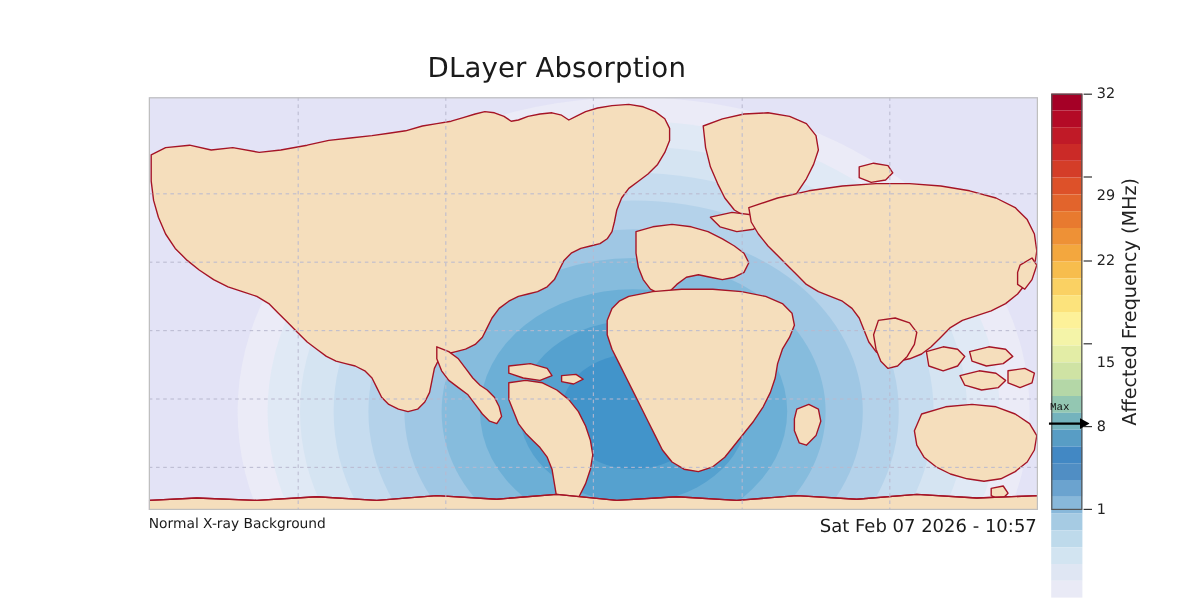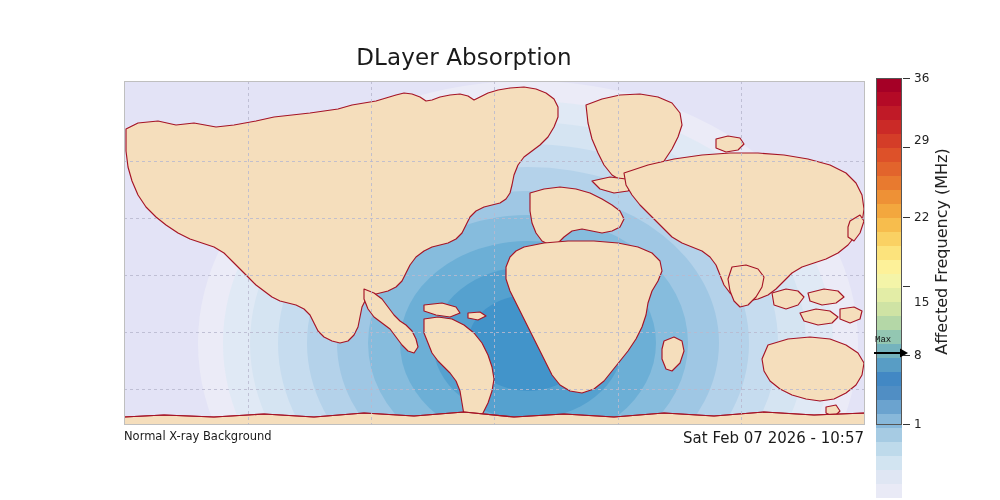--- a/index.html
+++ b/index.html
@@ -241,22 +241,22 @@
       </svg>
     </div>
 
     <div class="cb-tick" style="top:0px"></div>
     <div class="cb-tick" style="top:69px"></div>
     <div class="cb-tick" style="top:139px"></div>
     <div class="cb-tick" style="top:208px"></div>
     <div class="cb-tick" style="top:277px"></div>
     <div class="cb-tick" style="top:346px"></div>
 
-    <div class="cb-lbl" style="top:0px">36</div>
-    <div class="cb-lbl" style="top:62px">29</div>
+    <div class="cb-lbl" style="top:0px">32</div>
+    <div class="cb-lbl" style="top:85px">29</div>
     <div class="cb-lbl" style="top:139px">22</div>
     <div class="cb-lbl" style="top:224px">15</div>
     <div class="cb-lbl" style="top:277px">8</div>
     <div class="cb-lbl" style="top:346px">1</div>
   </div>
 
   <div class="cbar-title">
     <span>Affected Frequency (MHz)</span>
   </div>
 

